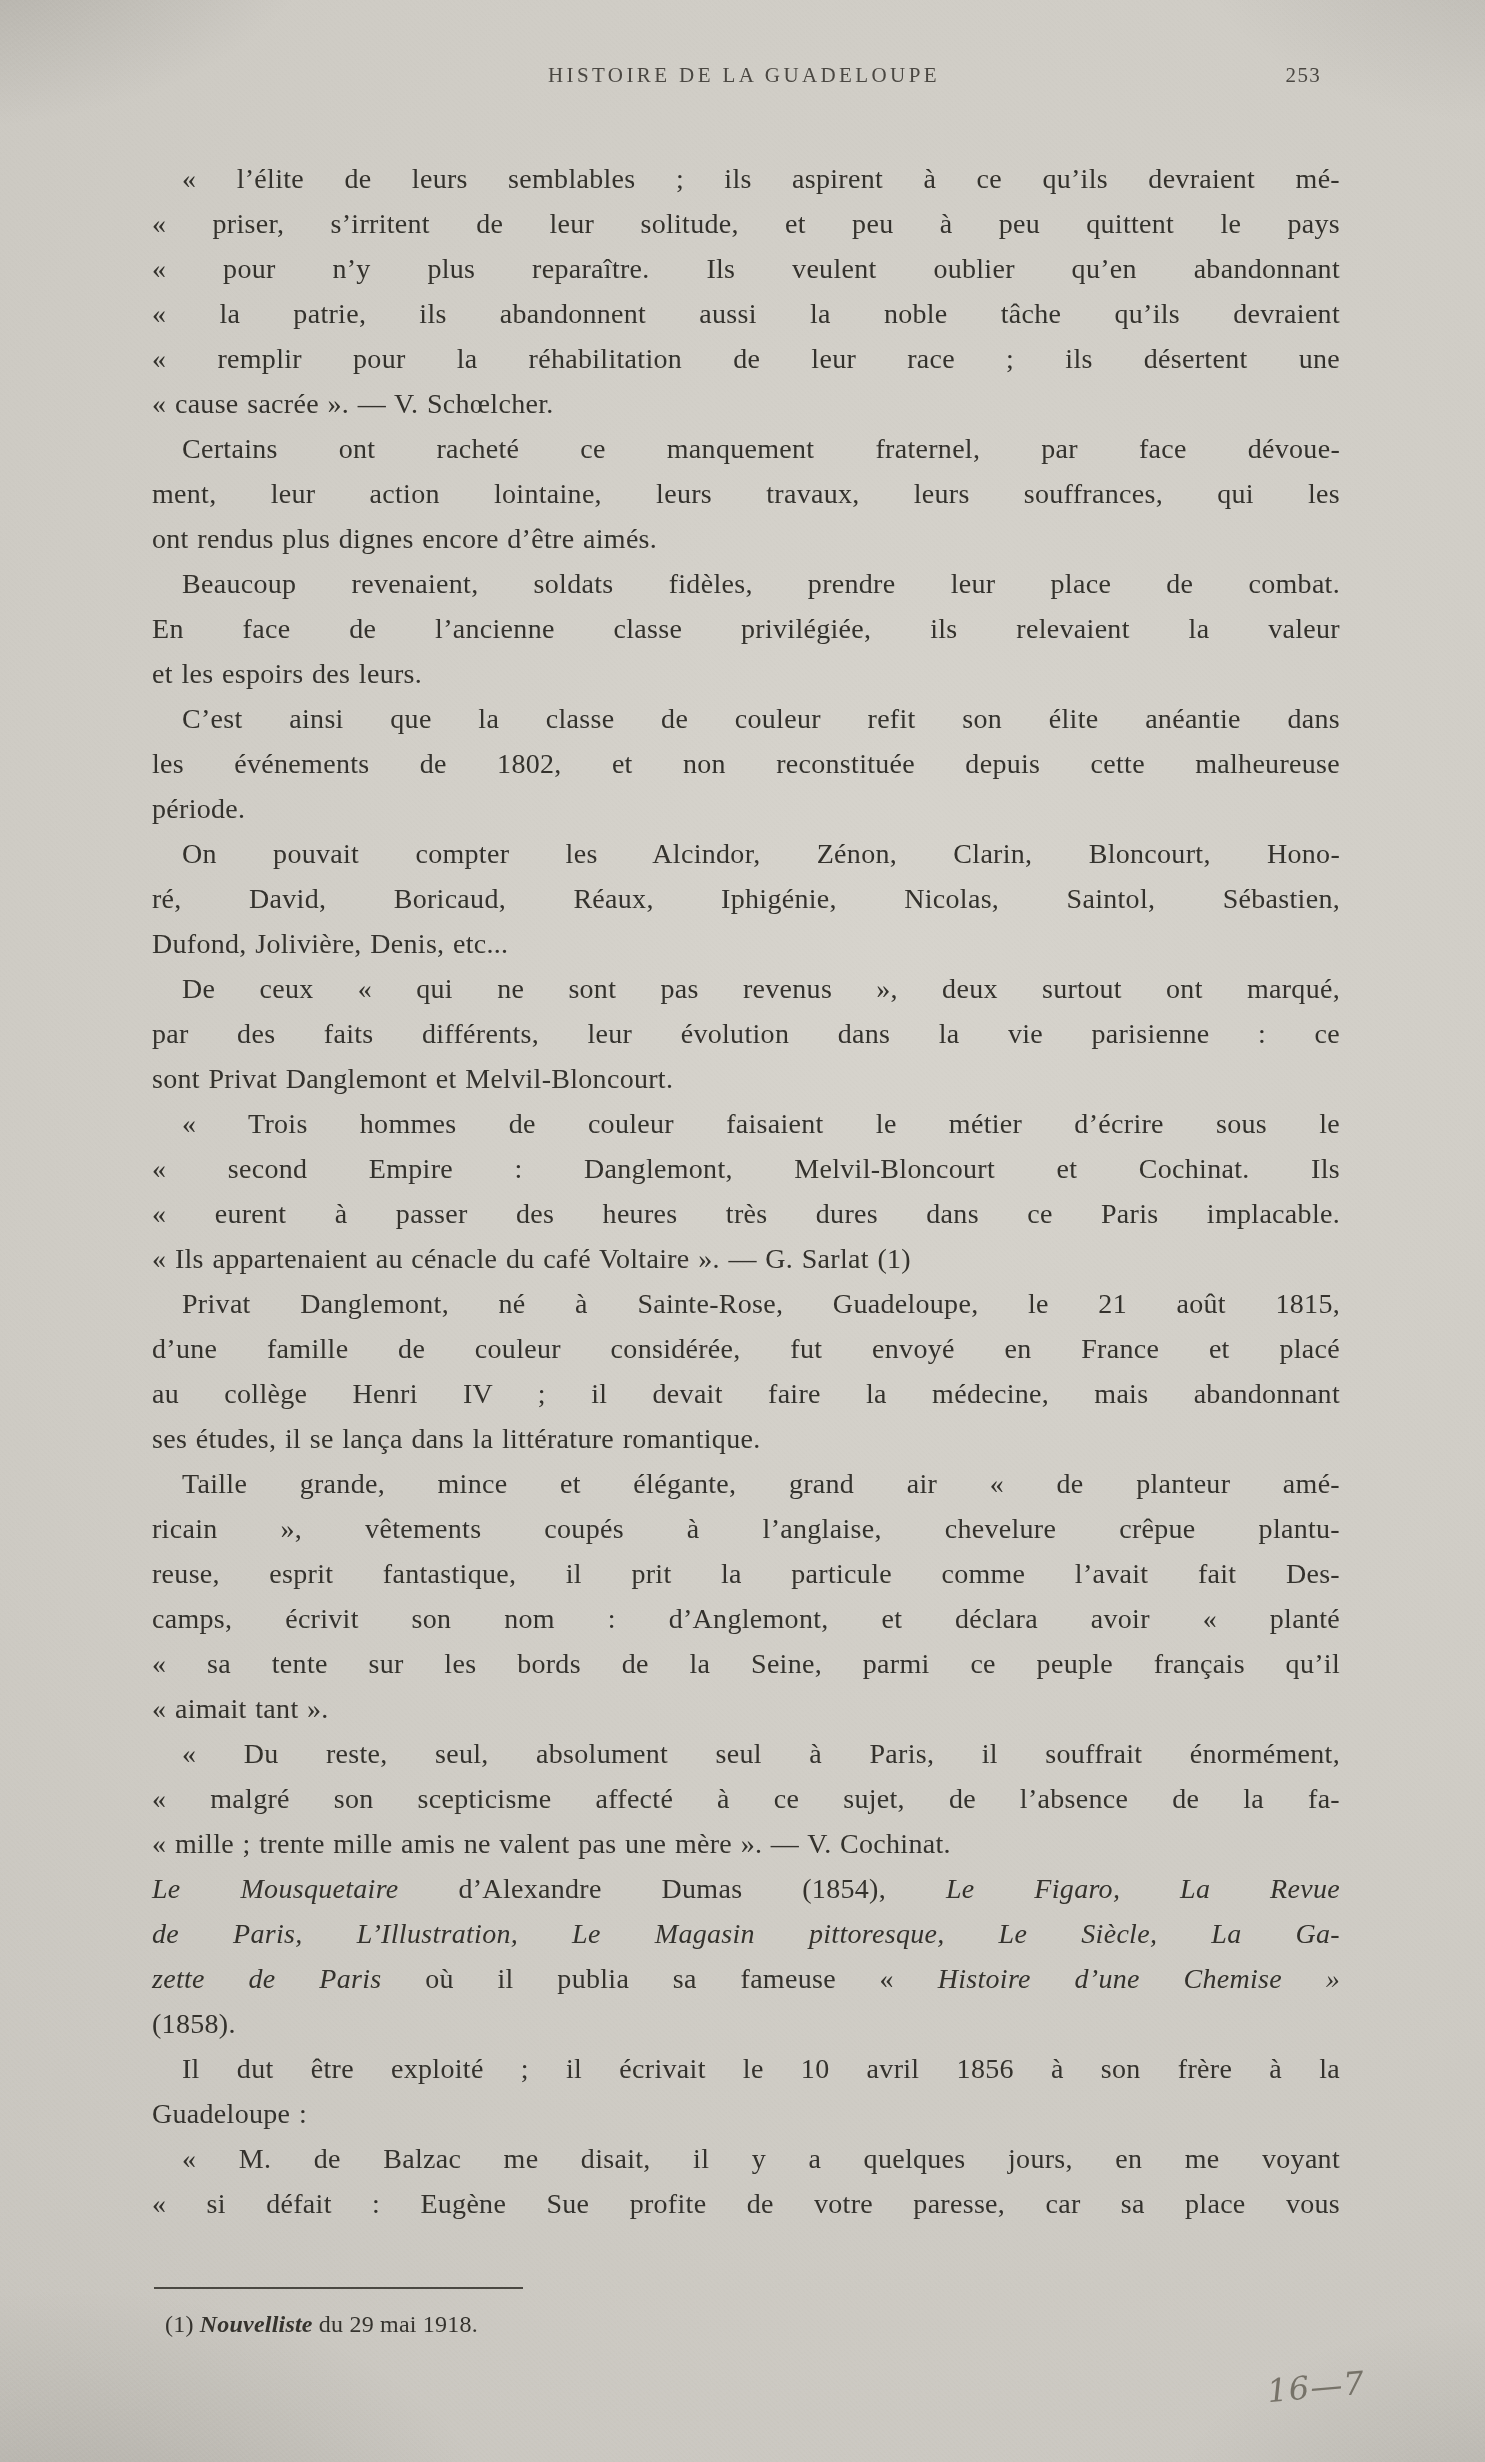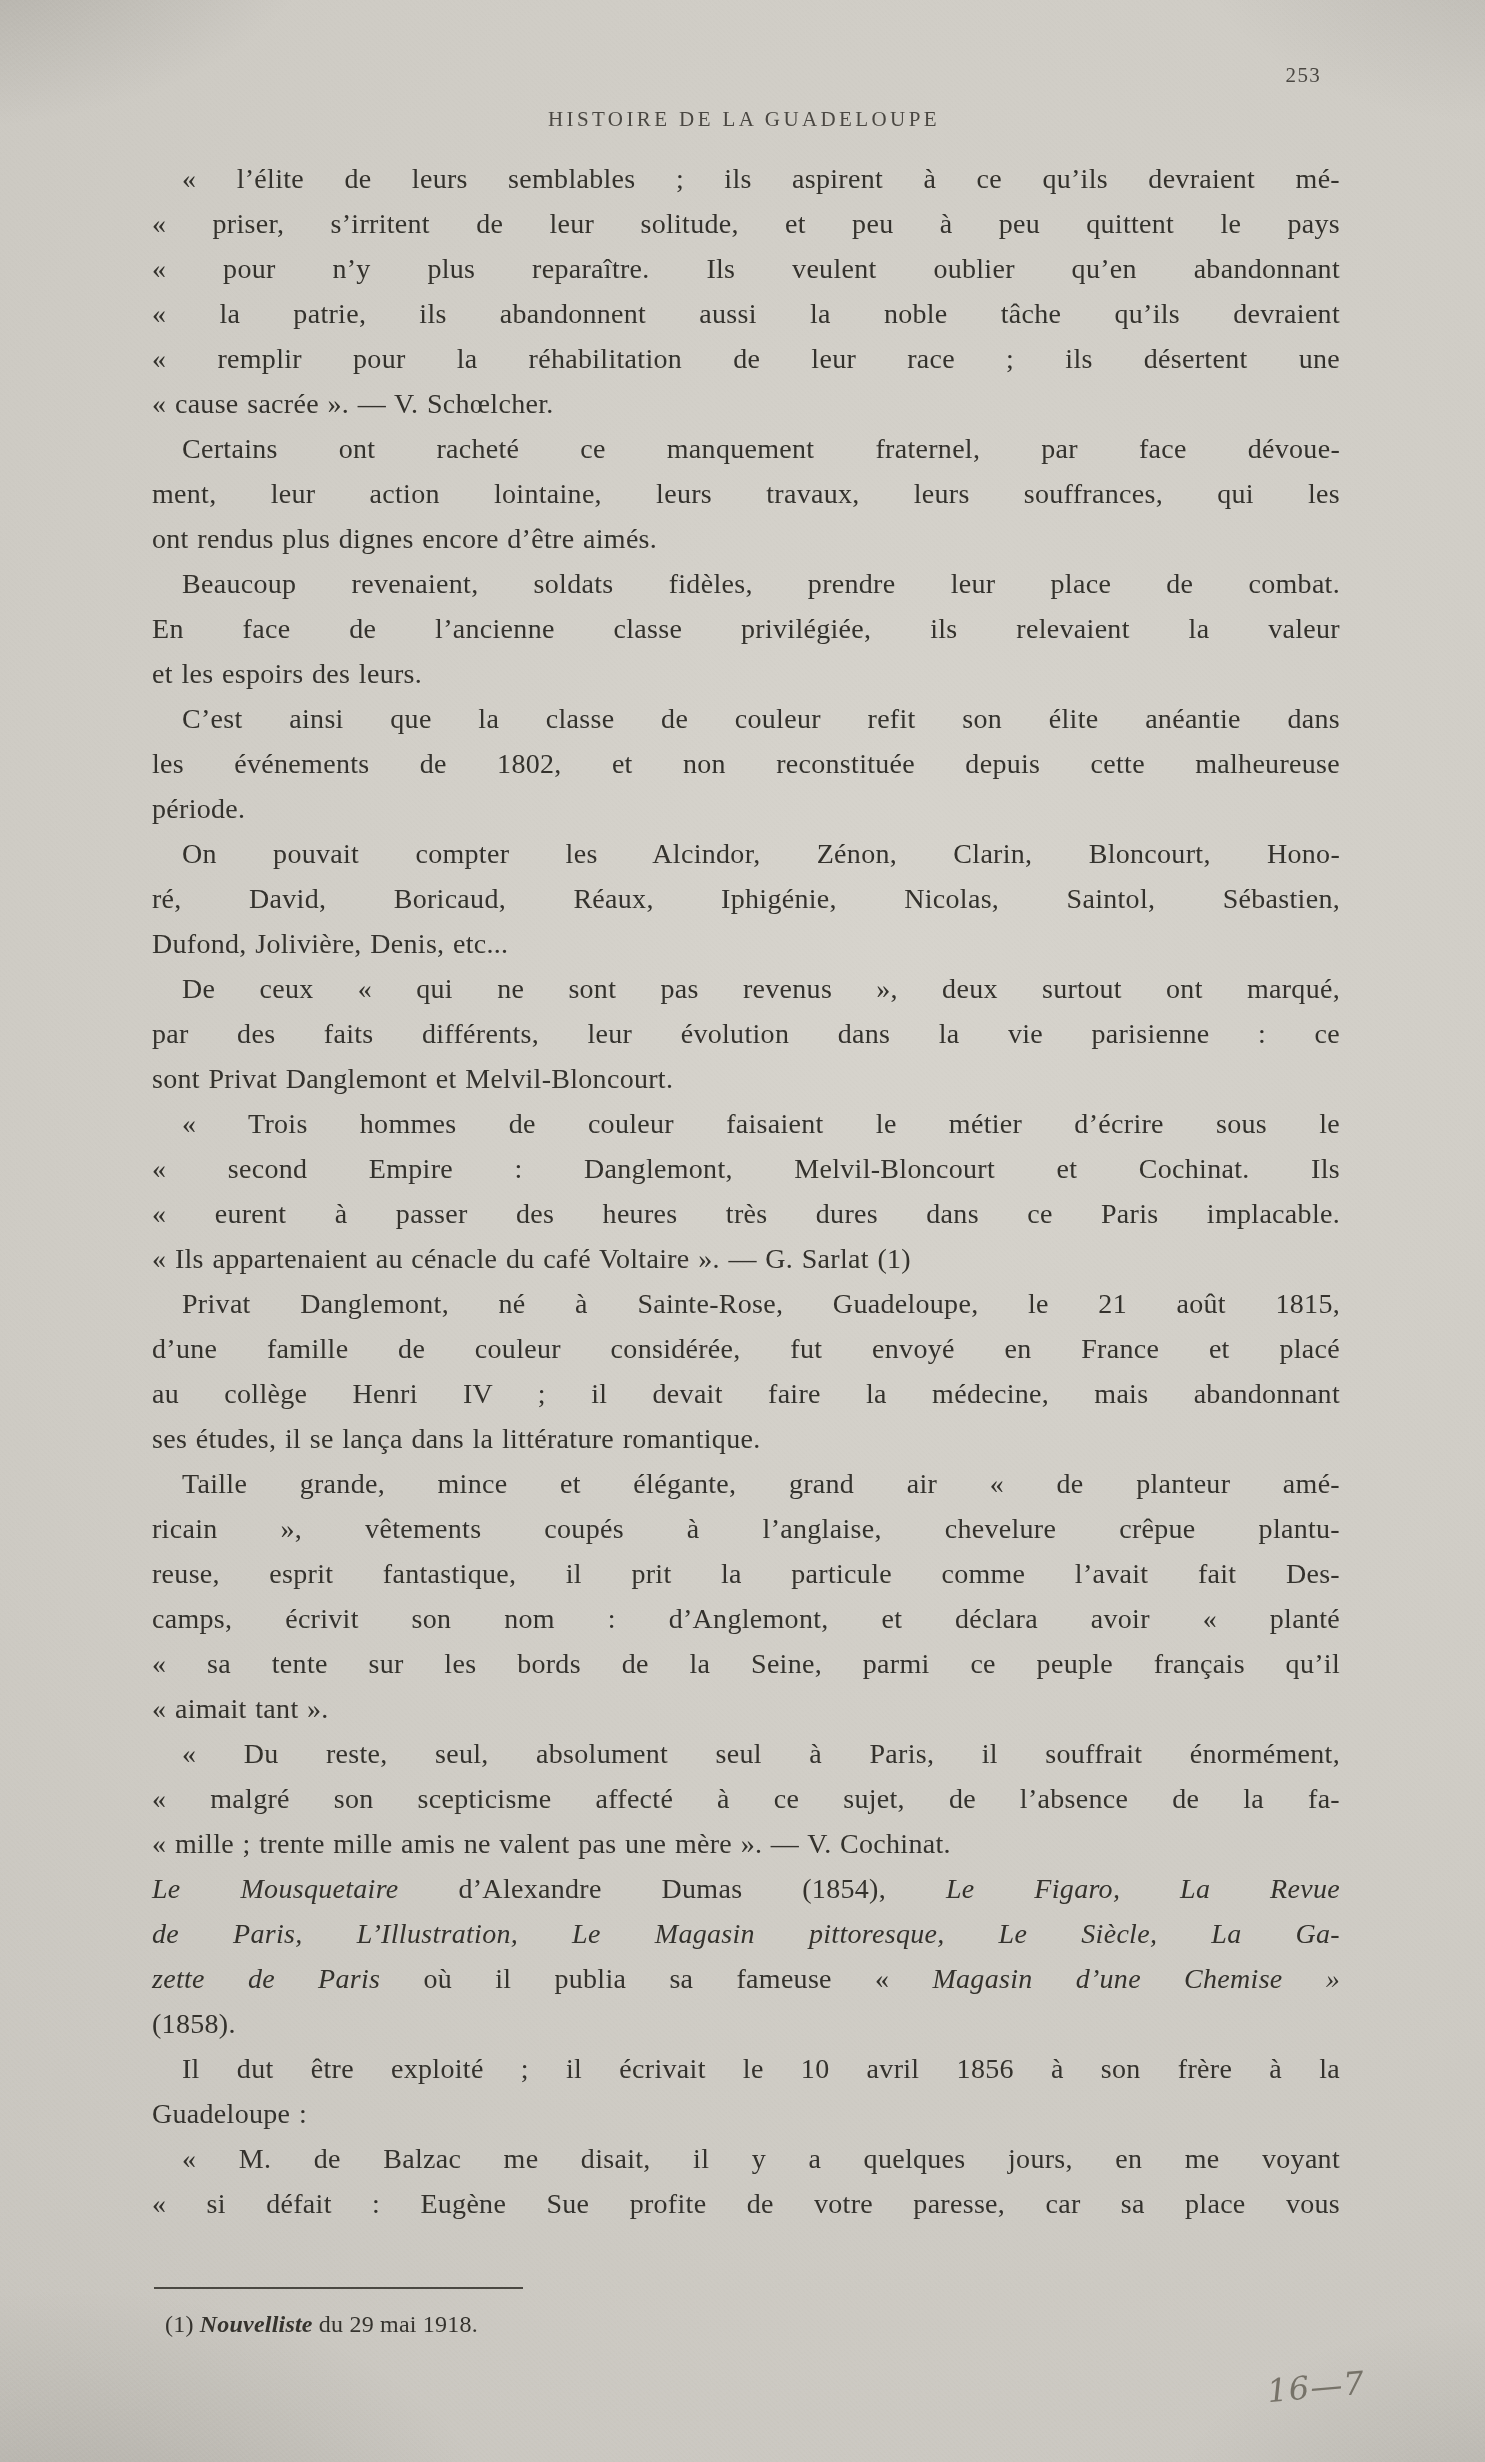--- a/index.html
+++ b/index.html
@@ -22,21 +22,21 @@
     position:absolute;inset:0;opacity:.5;pointer-events:none;
     background:
       repeating-linear-gradient(47deg, rgba(0,0,0,0.016) 0 1.3px, transparent 1.3px 3.4px),
       repeating-linear-gradient(-31deg, rgba(255,255,255,0.02) 0 2px, transparent 2px 4.7px);
   }
   .header{
     position:absolute;top:63px;left:152px;width:1188px;height:32px;
   }
   .title{
     position:absolute;left:0;right:4px;text-align:center;
-    font-size:21px;letter-spacing:3.4px;color:#4a4742;margin-top:44px;
+    font-size:21px;letter-spacing:3.4px;color:#4a4742;
   }
   .pagenum{
     position:absolute;right:19px;top:0;
     font-size:21px;letter-spacing:1.3px;color:#4a4742;
   }
   .text{
     position:absolute;top:156px;left:152px;width:1188px;
     font-size:28px;line-height:45px;color:#34322d;
     letter-spacing:0.3px;word-spacing:1.3px;
   }
@@ -105,21 +105,21 @@
       <div class="line"><span class="">ricain », vêtements coupés à l’anglaise, chevelure crêpue plantu-</span></div>
       <div class="line"><span class="">reuse, esprit fantastique, il prit la particule comme l’avait fait Des-</span></div>
       <div class="line"><span class="">camps, écrivit son nom : d’Anglemont, et déclara avoir « planté</span></div>
       <div class="line"><span class="">« sa tente sur les bords de la Seine, parmi ce peuple français qu’il</span></div>
       <div class="line end"><span class="">« aimait tant ».</span></div>
       <div class="line indent"><span class="">« Du reste, seul, absolument seul à Paris, il souffrait énormément,</span></div>
       <div class="line"><span class="">« malgré son scepticisme affecté à ce sujet, de l’absence de la fa-</span></div>
       <div class="line end"><span class="">« mille ; trente mille amis ne valent pas une mère ». — V. Cochinat.</span></div>
       <div class="line"><span class="it ">Le Mousquetaire</span><span class=""> d’Alexandre Dumas (1854), </span><span class="it ">Le Figaro, La Revue</span></div>
       <div class="line"><span class="it ">de Paris, L’Illustration, Le Magasin pittoresque, Le Siècle, La Ga-</span></div>
-      <div class="line"><span class="it ">zette de Paris</span><span class=""> où il publia sa fameuse « </span><span class="it ">Magasin d’une Chemise »</span></div>
+      <div class="line"><span class="it ">zette de Paris</span><span class=""> où il publia sa fameuse « </span><span class="it ">Histoire d’une Chemise »</span></div>
       <div class="line end"><span class="">(1858).</span></div>
       <div class="line indent"><span class="">Il dut être exploité ; il écrivait le 10 avril 1856 à son frère à la</span></div>
       <div class="line end"><span class="">Guadeloupe :</span></div>
       <div class="line indent"><span class="">« M. de Balzac me disait, il y a quelques jours, en me voyant</span></div>
       <div class="line"><span class="">« si défait : Eugène Sue profite de votre paresse, car sa place vous</span></div>
     </main>
 
   <div class="rule"></div>
 
   <div class="footnote">

